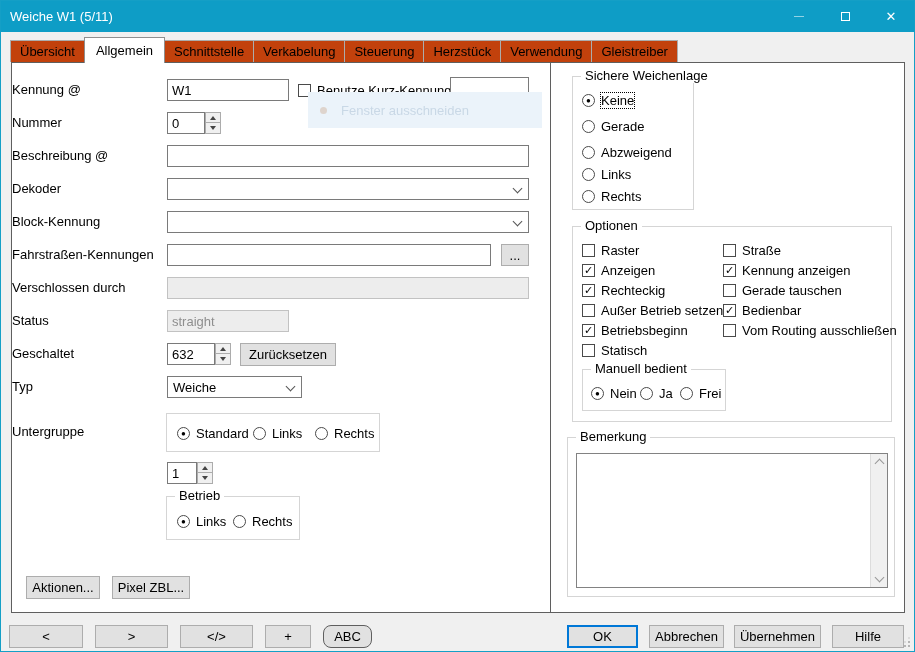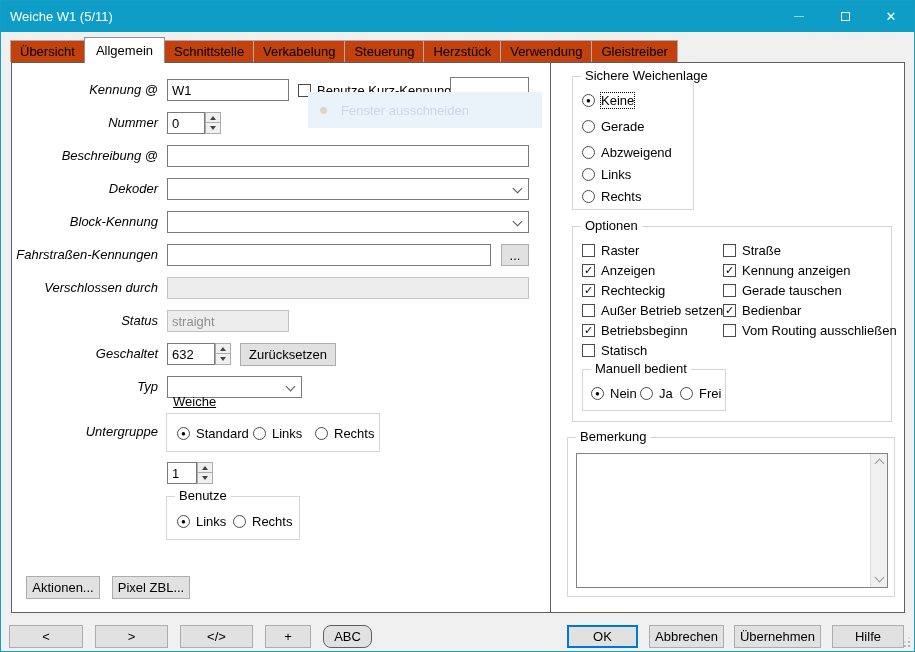--- a/index.html
+++ b/index.html
@@ -25,39 +25,39 @@
   .tab { height:22px; line-height:21px; padding:0 9px; background:#c2410c;
          border:1px solid #acacac; border-bottom:none; margin-right:-1px; white-space:nowrap; }
   .tab.active { height:26px; line-height:25px; background:#fff; padding:0 11px;
                 margin-bottom:-1px; border-color:#8f8f8f; z-index:5; position:relative; }
 
   
   .panel { position:absolute; left:10px; top:61px; width:894px; height:551px;
            background:#fff; border:1px solid #5f5f5f; z-index:1; }
   .vdivider { position:absolute; left:538px; top:0; bottom:0; width:1px; background:#5f5f5f; }
 
-  .flabel { position:absolute; left:0; width:146px; text-align:right; line-height:22px; white-space:nowrap;font-style:italic; }
+  .flabel { position:absolute; left:0; width:146px; line-height:22px; white-space:nowrap; }
 
   .tbx { position:absolute; height:22px; border:1px solid #7a7a7a; background:#fff;
          font-family:inherit; font-size:13px; padding:0 4px; outline:none; }
   .tbx.dis { background:#ededed; border-color:#c2c2c2; color:#8e8e8e; }
 
   
   .spin { position:absolute; width:16px; height:22px; }
   .spinb { position:absolute; left:0; width:16px; height:11px; background:#f0f0f0;
            border:1px solid #acacac; display:flex; align-items:center; justify-content:center; }
   .spinb.up { top:0; } .spinb.dn { top:11px; border-top:none; }
   .spinb.up::after { content:""; border-left:3px solid transparent; border-right:3px solid transparent;
                      border-bottom:4px solid #444; }
   .spinb.dn::after { content:""; border-left:3px solid transparent; border-right:3px solid transparent;
                      border-top:4px solid #444; }
 
   
   .cbo { position:absolute; height:22px; border:1px solid #7a7a7a; background:#fff; }
-  .cbo-val { position:absolute; left:5px; top:16px; line-height:17px;text-decoration:underline; }
+  .cbo-val { position:absolute; left:5px; top:2px; line-height:17px; }
   .chev { position:absolute; right:7px; top:6px; width:7px; height:7px;
           border-right:1px solid #555; border-bottom:1px solid #555; transform:rotate(45deg); }
 
   
   .btn { position:absolute; height:23px; background:#e1e1e1; border:1px solid #adadad;
          font-family:inherit; font-size:13px; text-align:center; line-height:21px; cursor:default; }
   .btn.primary { border:2px solid #0078d7; line-height:19px; }
   .btn.dark { border-color:#5f5f5f;border-radius:8px; }
 
   
@@ -211,21 +211,21 @@
       </div>
     </div>
 
     <input class="tbx" style="left: 155px; top: 399px; width: 30px;" value="1">
     <span class="spin" style="left:185px;top:399px">
       <span class="spinb up"></span>
       <span class="spinb dn"></span>
     </span>
 
     <div class="grp" style="left:154px;top:433px;width:134px;height:44px">
-      <span class="grp-title">Benutze</span>
+      <span class="grp-title">Betrieb</span>
       <div class="opt" style="left:10px;top:17px">
         <span class="rad">
             <span class="mark">●</span>
           </span>
         <span class="olabel">Links</span>
       </div>
       <div class="opt" style="left:66px;top:17px">
         <span class="rad">
             <span class="mark"></span>
           </span>

